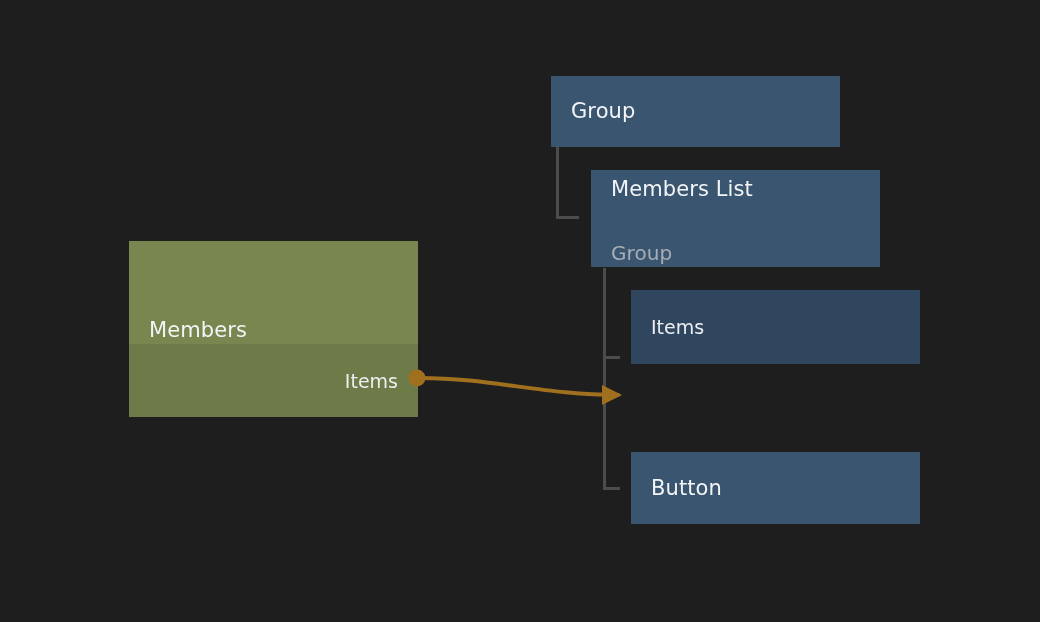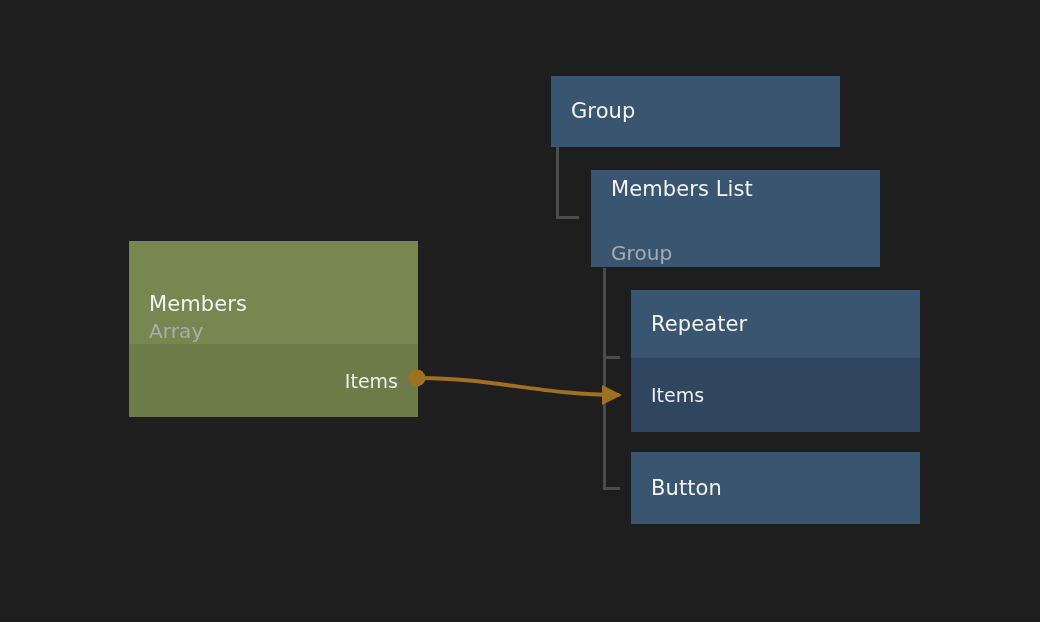--- a/index.html
+++ b/index.html
@@ -141,38 +141,34 @@
   </div>
 
   <div class="node blue" id="node-members-list">
     <div class="node-header">
       <div class="node-title">Members List</div>
       <div class="node-subtitle">Group</div>
     </div>
   </div>
 
   <div class="node blue" id="node-repeater">
-    <div class="node-header">
-      <div class="node-title">Repeater</div>
-    </div>
     <div class="node-body">
       <div class="port-label">Items</div>
     </div>
   </div>
 
   <div class="node blue" id="node-button">
     <div class="node-header">
       <div class="node-title">Button</div>
     </div>
   </div>
 
   <div class="node green" id="node-members">
     <div class="node-header">
       <div class="node-title">Members</div>
-      <div class="node-subtitle">Array</div>
     </div>
     <div class="node-body">
       <div class="port-label">Items</div>
     </div>
   </div>
 
   <svg id="wires" width="1040" height="622" viewBox="0 0 1040 622">
     <path d="M 420 378 C 490 378, 545 395, 618 395" fill="none" stroke="#a0701f" stroke-width="4" stroke-linecap="round"></path>
     <circle cx="417" cy="378" r="8.5" fill="#a0701f"></circle>
     <polygon points="602,385 622,395 602,405" fill="#a0701f"></polygon>

